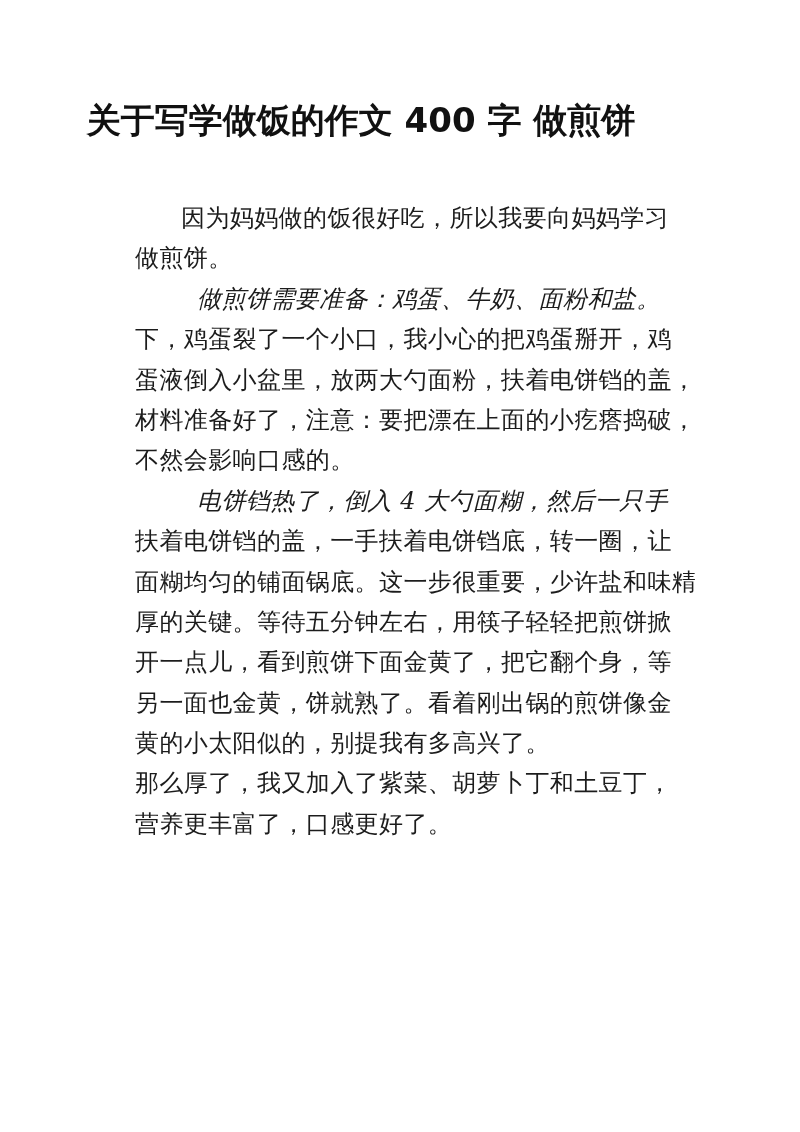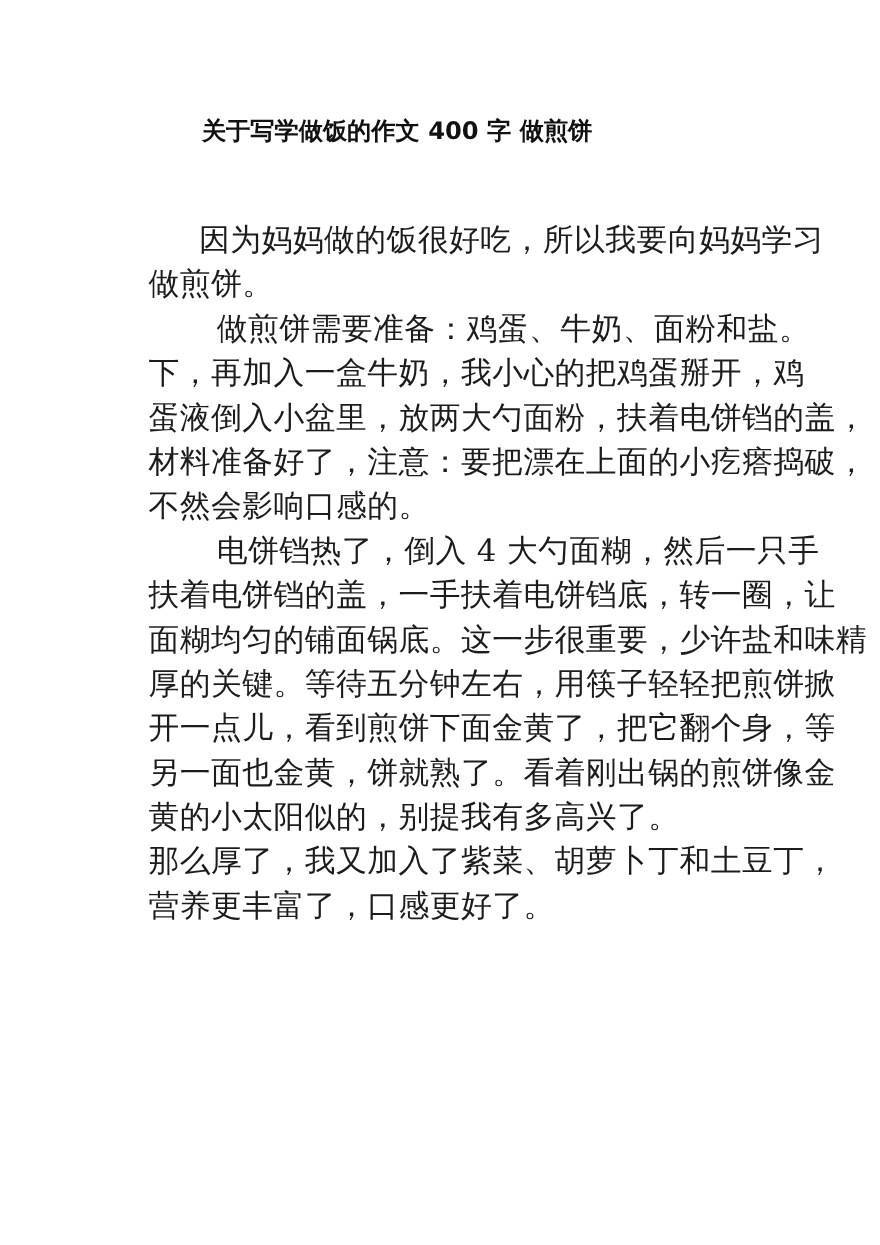--- a/index.html
+++ b/index.html
@@ -1,42 +1,42 @@
 <!DOCTYPE html>
 <html><head>
 <meta charset="utf-8">
 <style>
   html, body { margin: 0; padding: 0; background: #ffffff; }
   body { width: 800px; height: 1132px; position: relative; overflow: hidden;
          font-family: "DejaVu Serif", "Liberation Serif", serif; color: #1a1a1a; }
   .page { position: absolute; left: 0; top: 0; width: 800px; height: 1132px; background: #fff; }
   .title { position: absolute; top: 98px; left: 0; width: 722px; text-align: center;
            font-family: "DejaVu Sans", "Liberation Sans", sans-serif; font-weight: bold;
-           font-size: 22px; letter-spacing: 0px; color: #111; line-height: 44px; white-space: nowrap; }
+           font-size: 34px; letter-spacing: 0px; color: #111; line-height: 44px; white-space: nowrap; }
   .body { position: absolute; left: 135px; top: 198px; width: 540px; }
   .para { margin: 0; padding: 0; }
-  .line { display: block; font-size: 28px; line-height: 40.4px; height: 40.4px;
+  .line { display: block; font-size: 24px; line-height: 40.4px; height: 40.4px;
           white-space: nowrap; letter-spacing: 0.4px; color: #1c1c1c; }
   .indent1 { padding-left: 46px; }
-  .indent2 { padding-left: 62px; }
+  .indent2 { padding-left: 62px; font-style: italic; }
 </style>
 </head>
 <body>
 
 <div class="page">
   <div class="title">关于写学做饭的作文 400 字  做煎饼</div>
 
   <div class="body">
     <div class="para">
       <span class="line indent1">因为妈妈做的饭很好吃，所以我要向妈妈学习</span>
       <span class="line">做煎饼。</span>
     </div>
     <div class="para">
       <span class="line indent2">做煎饼需要准备：鸡蛋、牛奶、面粉和盐。</span>
-      <span class="line">下，再加入一盒牛奶，我小心的把鸡蛋掰开，鸡</span>
+      <span class="line">下，鸡蛋裂了一个小口，我小心的把鸡蛋掰开，鸡</span>
       <span class="line">蛋液倒入小盆里，放两大勺面粉，扶着电饼铛的盖，</span>
       <span class="line">材料准备好了，注意：要把漂在上面的小疙瘩捣破，</span>
       <span class="line">不然会影响口感的。</span>
     </div>
     <div class="para">
       <span class="line indent2">电饼铛热了，倒入 4 大勺面糊，然后一只手</span>
       <span class="line">扶着电饼铛的盖，一手扶着电饼铛底，转一圈，让</span>
       <span class="line">面糊均匀的铺面锅底。这一步很重要，少许盐和味精</span>
       <span class="line">厚的关键。等待五分钟左右，用筷子轻轻把煎饼掀</span>
       <span class="line">开一点儿，看到煎饼下面金黄了，把它翻个身，等</span>

